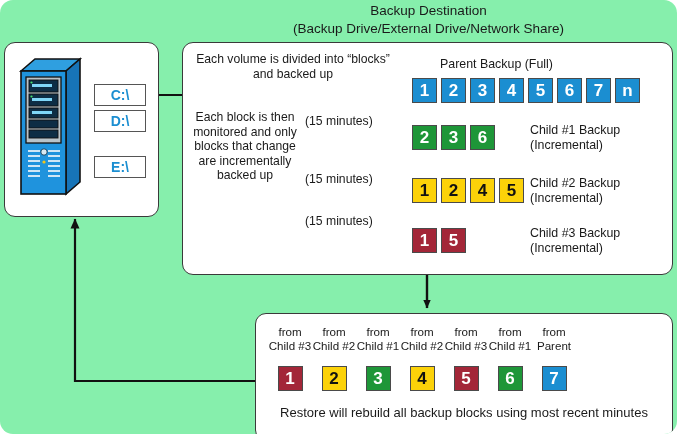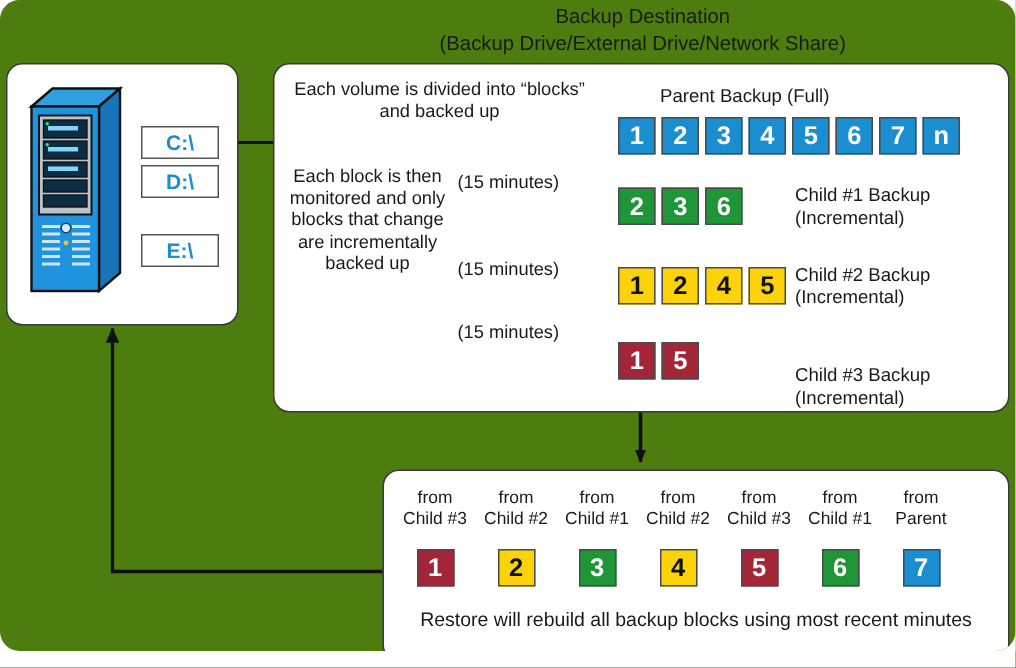--- a/index.html
+++ b/index.html
@@ -9,21 +9,21 @@
   }
   body {
     font-family: "Liberation Sans", sans-serif;
     color: #1a1a1a;
   }
   #canvas {
     position: relative;
     width: 677px;
     height: 434px;
     overflow: hidden;
-    background: #4d7c0f;
+    background: #86efac;
     border-radius: 13px;
   }
   .abs { position: absolute; }
 
   
   #title-block {
     left: 180px; top: 2px; width: 497px;
     text-align: center;
     font-size: 13.5px;
     line-height: 18px;
@@ -83,21 +83,21 @@
   
   .row-label {
     font-size: 12.4px;
     line-height: 15px;
     text-align: left;
     color: #1a1a1a;
   }
   #lbl-parent { left: 440px; top: 57px; width: 195px; }
   #lbl-child1 { left: 530px; top: 123px; width: 140px; }
   #lbl-child2 { left: 530px; top: 176px; width: 140px; }
-  #lbl-child3 { left: 530px; top: 226px; width: 140px; margin-top: 17px; }
+  #lbl-child3 { left: 530px; top: 226px; width: 140px; }
 
   
   .block-row { display: flex; gap: 4px; }
   .block {
     width: 25px;
     height: 25px;
     box-sizing: border-box;
     border: 1.4px solid #4a4a4a;
     font-size: 17px;
     font-weight: bold;
@@ -107,21 +107,20 @@
   }
   #row-parent { left: 412px; top: 78px; }
   #row-child1 { left: 412px; top: 125px; }
   #row-child2 { left: 412px; top: 178px; }
   #row-child3 { left: 412px; top: 228px; }
 
   
   #restore-items {
     left: 268px; top: 325px;
     display: flex;
-    gap: 10px;
   }
   .restore-item {
     width: 44px;
     text-align: center;
   }
   .restore-src {
     font-size: 11.6px;
     line-height: 13.5px;
     color: #1a1a1a;
     min-height: 41px;

